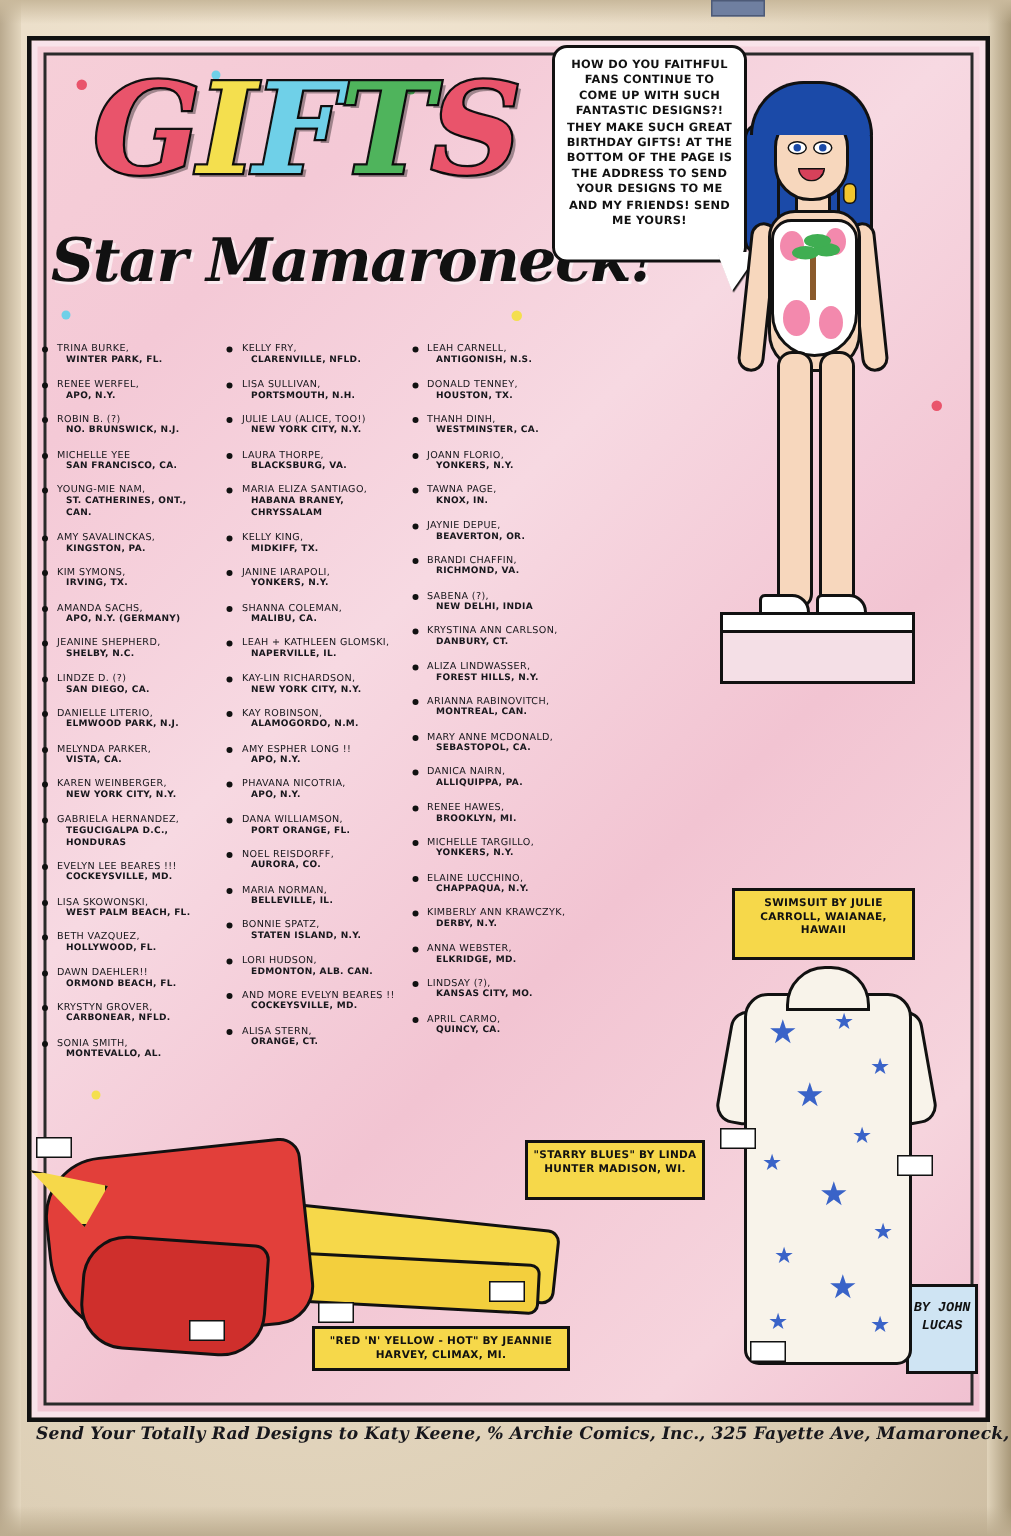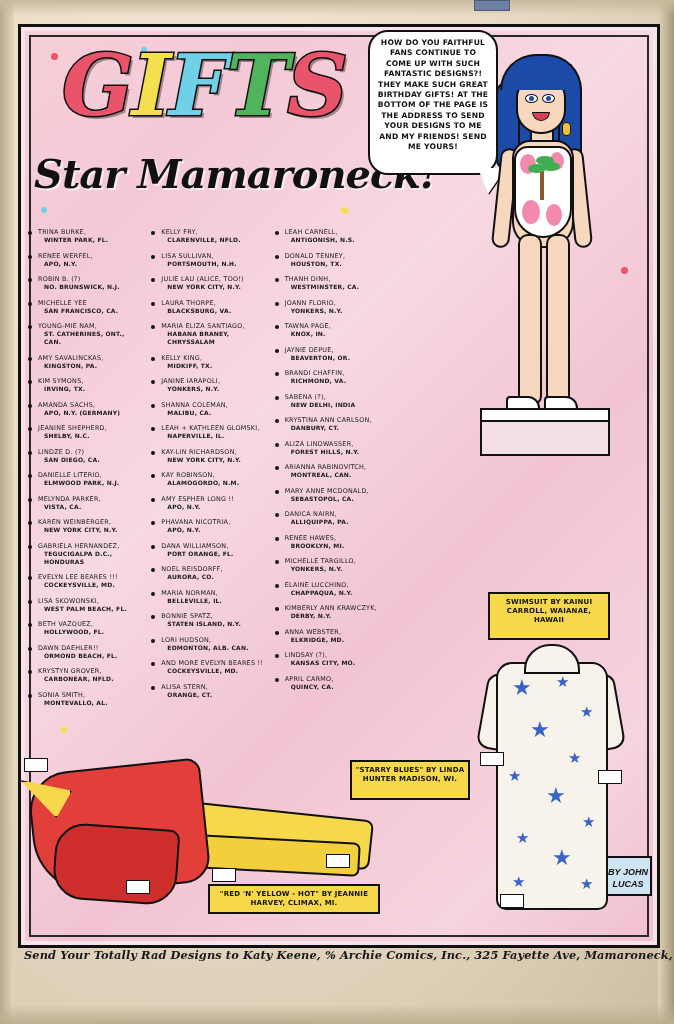--- a/index.html
+++ b/index.html
@@ -47,21 +47,21 @@
   }
   .confetti{position:absolute;border-radius:50%;}
   #inner-line{
     position:absolute;left:8px;top:8px;right:8px;bottom:8px;
     border:2px solid #2a2a2a;
   }
 
   
   #balloon{
     position:absolute;left:368px;top:30px;width:130px;height:145px;
-    background:#fff;border:2px solid #111;border-radius:20px;
+    background:#fff;border:2px solid #111;border-radius:10px;
     padding:6px 6px;
     box-sizing:border-box;
   }
   #balloon-text{
     font-family:"DejaVu Sans", sans-serif;
     font-size:7.6px;line-height:10.4px;text-align:center;
     color:#111;letter-spacing:.2px;font-weight:700;
   }
   #balloon-tail{
     position:absolute;left:478px;top:168px;width:0;height:0;
@@ -176,23 +176,23 @@
   .caption{
     position:absolute;background:#f6d84a;border:2px solid #111;
     font-family:"DejaVu Sans", sans-serif;font-weight:700;
     font-size:7px;line-height:9.2px;text-align:center;color:#111;
     padding:4px 3px;box-sizing:border-box;letter-spacing:.2px;
   }
   #cap-swimsuit{left:488px;top:592px;width:122px;height:48px;}
   #cap-starry{left:350px;top:760px;width:120px;height:40px;}
   #cap-red{left:208px;top:884px;width:172px;height:30px;}
   #signature{
-    position:absolute;left:604px;top:856px;width:48px;height:40px;
+    position:absolute;left:604px;top:856px;width:48px;height:60px;
     background:#cfe4f3;border:2px solid #111;
-    font-family:Liberation Sans, sans-serif;font-style:italic;font-weight:700;
+    font-family:Liberation Mono, monospace;font-style:italic;font-weight:700;
     font-size:9px;line-height:12px;color:#111;text-align:center;padding-top:8px;box-sizing:border-box;
   }
 
   
   #starry{
     position:absolute;left:486px;top:640px;width:128px;height:268px;
   }
   #starry-body{
     position:absolute;left:10px;top:22px;width:108px;height:244px;
     background:#f8f3ea;border:2px solid #111;border-radius:16px 16px 10px 10px;
@@ -565,21 +565,21 @@
           <span class="nm">LINDSAY (?),</span>
           <span class="loc">KANSAS CITY, MO.</span>
         </div>
       <div class="name-item">
           <span class="nm">APRIL CARMO,</span>
           <span class="loc">QUINCY, CA.</span>
         </div>
     </div>
   </div>
 
-  <div class="caption" id="cap-swimsuit">SWIMSUIT BY KAINUI CARROLL, WAIANAE, HAWAII</div>
+  <div class="caption" id="cap-swimsuit">SWIMSUIT BY JULIE CARROLL, WAIANAE, HAWAII</div>
   <div class="caption" id="cap-starry">"STARRY BLUES" BY LINDA HUNTER MADISON, WI.</div>
   <div class="caption" id="cap-red">"RED 'N' YELLOW - HOT" BY JEANNIE HARVEY, CLIMAX, MI.</div>
   <div id="signature">BY JOHN LUCAS</div>
 
   <div id="starry">
     <div class="sleeve l"></div>
     <div class="sleeve r"></div>
     <div id="starry-body">
       <div class="star big" style="left:14px;top:16px;">★</div>
       <div class="star" style="left:58px;top:10px;">★</div>

